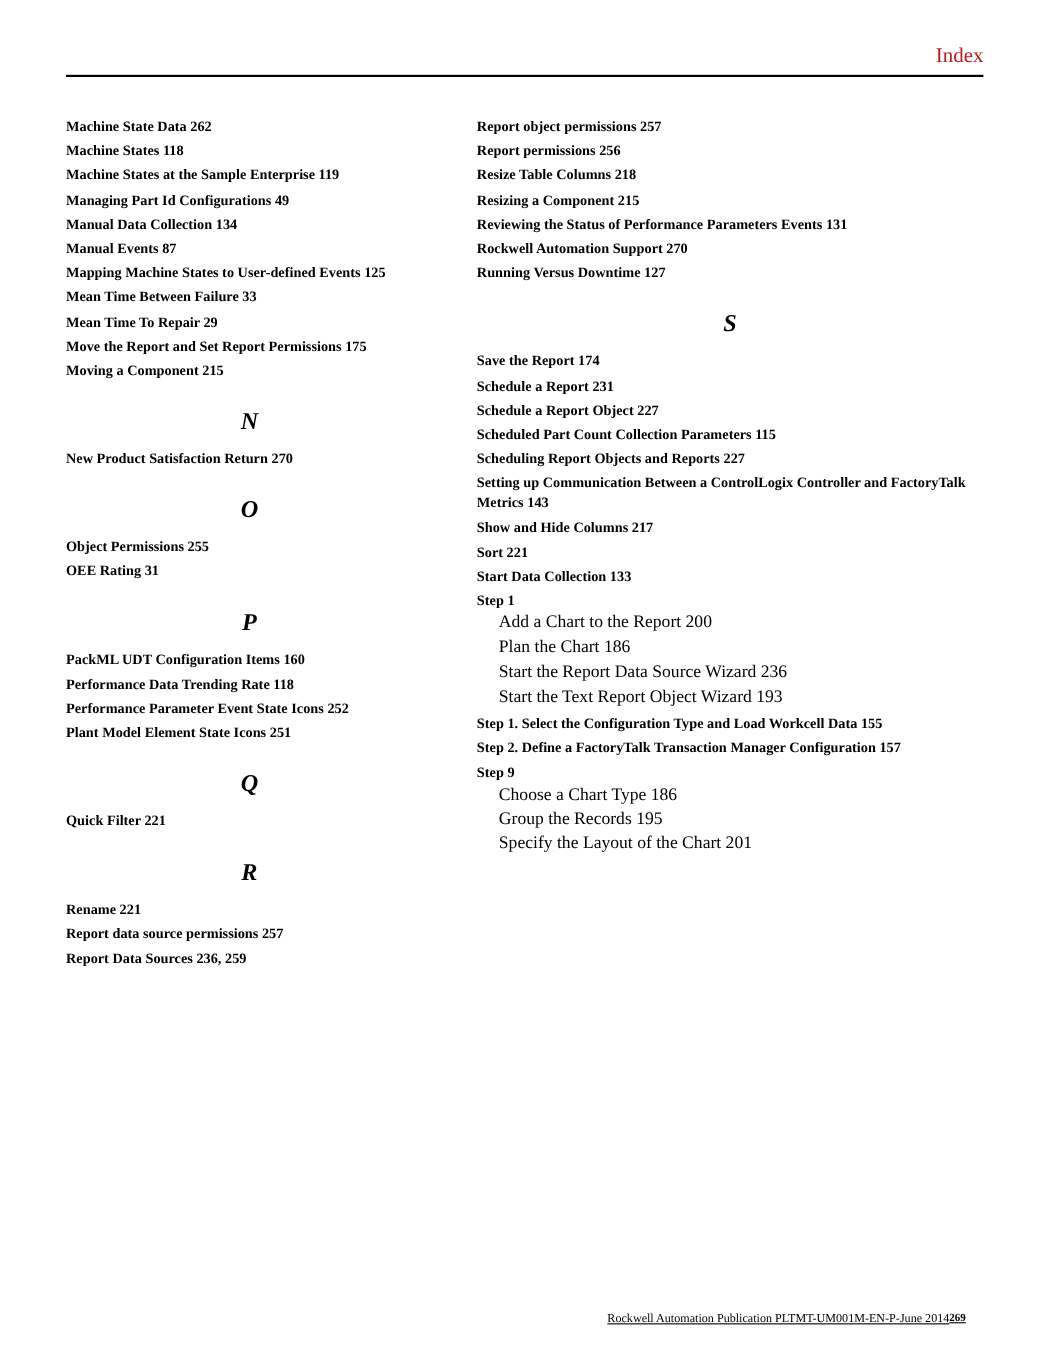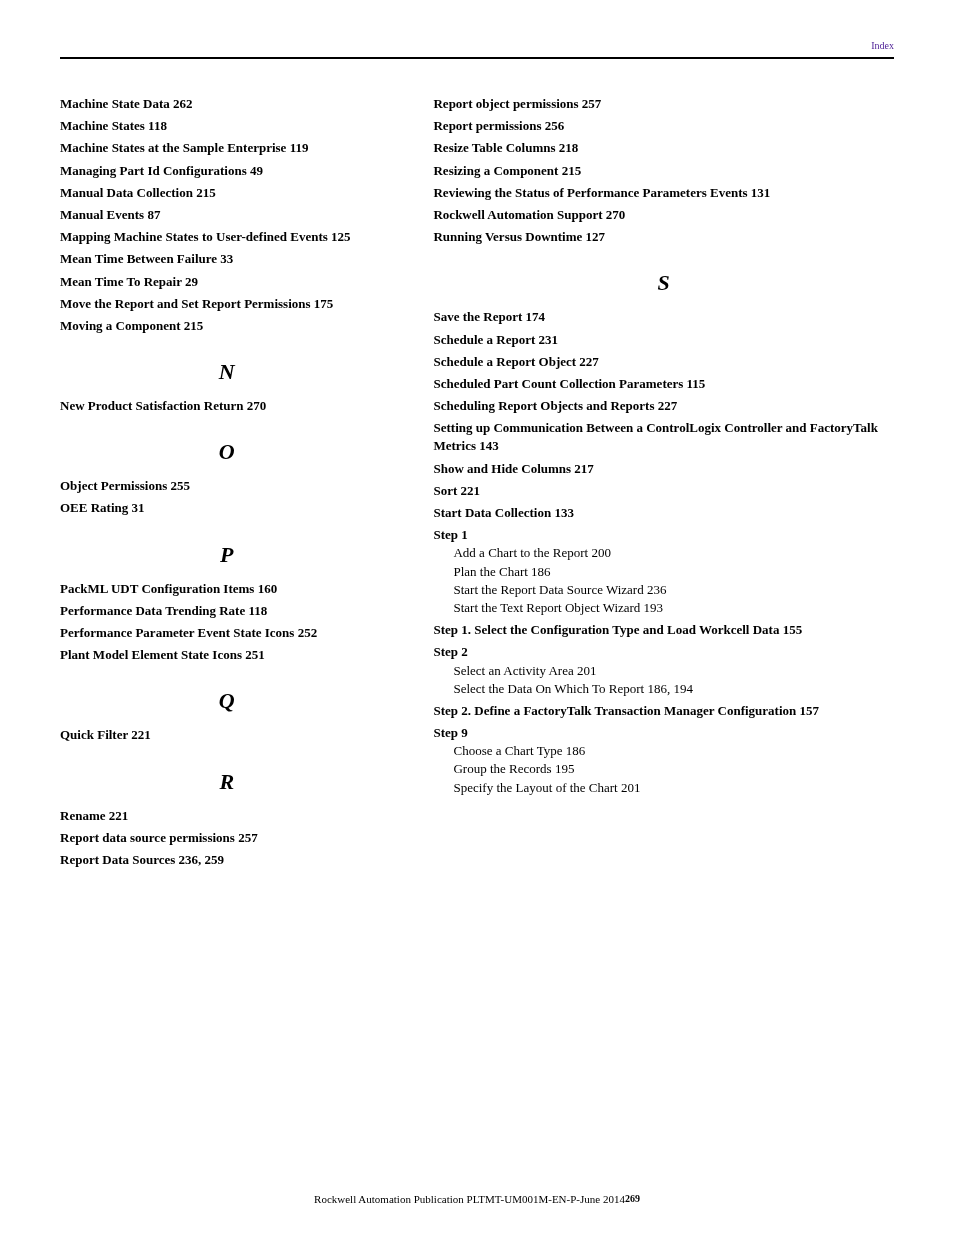--- a/index.html
+++ b/index.html
@@ -19,22 +19,22 @@
       position: relative;
     }
     .header {
       display: flex;
       justify-content: flex-end;
       padding-bottom: 6px;
       border-bottom: 2px solid #000;
       margin-bottom: 30px;
     }
     .header-title {
-      font-size: 10px;
-      color: #4c1d95;
+      font-size: 19px;
+      color: #b91c1c;
     }
     .two-col {
       display: flex;
       gap: 40px;
       margin-top: 36px;
     }
     .left-col {
       width: 42%;
     }
     .right-col {
@@ -43,40 +43,41 @@
     .index-entry {
       margin-bottom: 4px;
       line-height: 1.4;
     }
     .index-entry .main {
       font-weight: bold;
       font-size: 13px;
     }
     .index-entry .sub {
       font-weight: normal;
-      font-size: 13px;
+      font-size: 16px;
       padding-left: 20px;
       display: block;
     }
     .section-letter {
       text-align: center;
       font-size: 22px;
       font-weight: bold;
       font-style: italic;
       margin: 24px 0 12px 0;
     }
     .footer {
       position: absolute;
       bottom: 30px;
       left: 0;
       right: 0;
       display: flex;
-      justify-content: center;
-      padding: 0 60px;
+      justify-content: flex-end;
+      padding: 0 76px;
       font-size: 11px;
+      text-decoration: underline;
     }
     .footer-left {
       font-size: 11px;
     }
     .footer-right {
       font-size: 10px;
       font-weight: bold;
     }
   </style>
 </head>
@@ -98,21 +99,21 @@
       <div class="index-entry">
         <span class="main">Machine States 118</span>
       </div>
       <div class="index-entry">
         <span class="main">Machine States at the Sample Enterprise 119</span>
       </div>
       <div class="index-entry">
         <span class="main">Managing Part Id Configurations 49</span>
       </div>
       <div class="index-entry">
-        <span class="main">Manual Data Collection 215</span>
+        <span class="main">Manual Data Collection 134</span>
       </div>
       <div class="index-entry">
         <span class="main">Manual Events 87</span>
       </div>
       <div class="index-entry">
         <span class="main">Mapping Machine States to User-defined Events 125</span>
       </div>
       <div class="index-entry">
         <span class="main">Mean Time Between Failure 33</span>
       </div>
@@ -233,25 +234,20 @@
         <span class="main">Step 1</span>
         <span class="sub">Add a Chart to the Report 200</span>
         <span class="sub">Plan the Chart 186</span>
         <span class="sub">Start the Report Data Source Wizard 236</span>
         <span class="sub">Start the Text Report Object Wizard 193</span>
       </div>
       <div class="index-entry">
         <span class="main">Step 1. Select the Configuration Type and Load Workcell Data 155</span>
       </div>
       <div class="index-entry">
-        <span class="main">Step 2</span>
-        <span class="sub">Select an Activity Area 201</span>
-        <span class="sub">Select the Data On Which To Report 186, 194</span>
-      </div>
-      <div class="index-entry">
         <span class="main">Step 2. Define a FactoryTalk Transaction Manager Configuration 157</span>
       </div>
       <div class="index-entry">
         <span class="main">Step 9</span>
         <span class="sub">Choose a Chart Type 186</span>
         <span class="sub">Group the Records 195</span>
         <span class="sub">Specify the Layout of the Chart 201</span>
       </div>
 
     </div>

